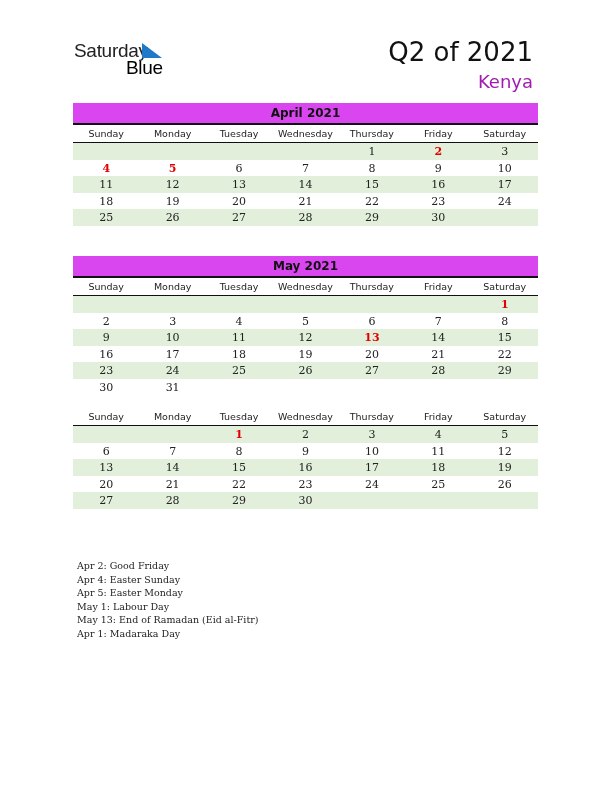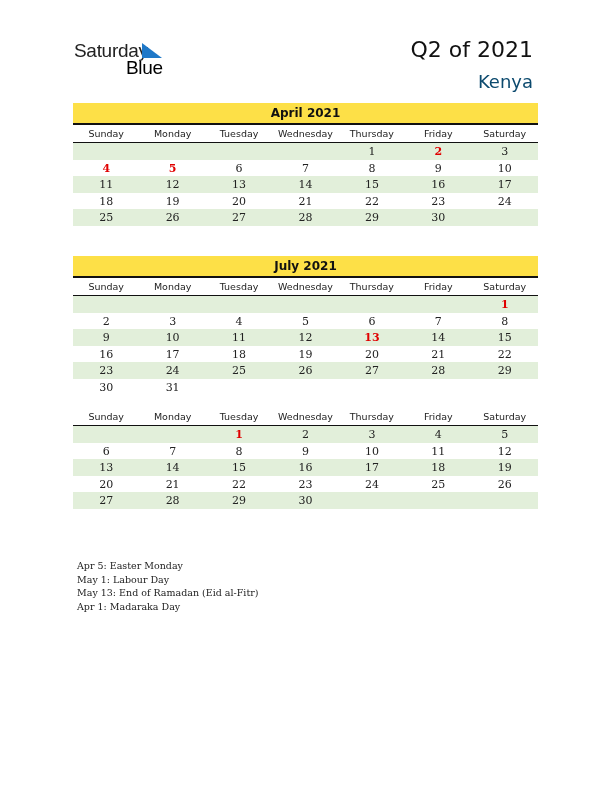--- a/index.html
+++ b/index.html
@@ -1,24 +1,24 @@
 <!DOCTYPE html>
 <html><head>
 <meta charset="utf-8">
 <style>
   html, body { margin: 0; padding: 0; background: #ffffff; }
   body { width: 612px; height: 792px; position: relative; overflow: hidden; font-family: "DejaVu Sans", sans-serif; color: #111; }
   .logo { position: absolute; left: 74px; top: 40px; width: 100px; height: 40px; }
   .logo .general { position: absolute; left: 0; top: 0; font-family: "Liberation Sans", sans-serif; font-size: 19px; color: #222; letter-spacing: -0.3px; }
   .logo .blue { position: absolute; left: 52px; top: 17px; font-family: "Liberation Sans", sans-serif; font-size: 19px; color: #000000; letter-spacing: -0.3px; }
   .logo .tri { position: absolute; left: 68px; top: 3px; width: 0; height: 0; border-bottom: 15px solid #1f78c8; border-left: 20px solid transparent; transform: scaleX(-1); }
-  .title { position: absolute; right: 79px; top: 37px; font-size: 22px; font-family: "DejaVu Sans", sans-serif; color: #111; text-align: right; }
-  .subtitle { position: absolute; right: 79px; top: 71px; font-size: 18px; color: #0c4a6e; text-align: right; }
+  .title { position: absolute; right: 79px; top: 37px; font-size: 26px; font-family: "DejaVu Sans", sans-serif; color: #111; text-align: right; }
+  .subtitle { position: absolute; right: 79px; top: 71px; font-size: 18px; color: #a21caf; text-align: right; }
   .month { position: absolute; left: 73px; width: 465px; }
-  .month-title { height: 20px; background: #fde047; text-align: center; font-weight: bold; font-size: 12px; line-height: 21px; border-bottom: 2px solid #111; }
+  .month-title { height: 20px; background: #d946ef; text-align: center; font-weight: bold; font-size: 12px; line-height: 21px; border-bottom: 2px solid #111; }
   .weekdays { display: flex; height: 17px; border-bottom: 1px solid #111; align-items: center; }
   .weekdays div { flex: 1; text-align: center; font-size: 9.5px; line-height: 17px; color: #222; }
   .row { display: flex; height: 16.5px; }
   .row.shade { background: #e2efda; }
   .row div { flex: 1; text-align: center; font-family: "DejaVu Serif", serif; font-size: 11px; line-height: 17px; color: #222; }
   .row div.holiday { color: #e00000; font-weight: bold; }
   .legend { position: absolute; left: 77px; top: 559px; font-family: "DejaVu Serif", serif; font-size: 9.5px; line-height: 13.5px; color: #222; }
 </style>
 </head>
 <body>
@@ -83,21 +83,21 @@
         <div>25</div>
         <div>26</div>
         <div>27</div>
         <div>28</div>
         <div>29</div>
         <div>30</div>
         <div></div>
       </div>
     </div>
     <div class="month" style="top: 256px;">
-      <div class="month-title">July 2021</div>
+      <div class="month-title">May 2021</div>
       <div class="weekdays">
         <div>Sunday</div>
         <div>Monday</div>
         <div>Tuesday</div>
         <div>Wednesday</div>
         <div>Thursday</div>
         <div>Friday</div>
         <div>Saturday</div>
       </div>
       <div class="row shade">
@@ -207,17 +207,19 @@
         <div>29</div>
         <div>30</div>
         <div></div>
         <div></div>
         <div></div>
       </div>
     </div>
   </div>
 
 <div class="legend" id="legend">
+    <div>Apr 2: Good Friday</div>
+    <div>Apr 4: Easter Sunday</div>
     <div>Apr 5: Easter Monday</div>
     <div>May 1: Labour Day</div>
     <div>May 13: End of Ramadan (Eid al-Fitr)</div>
     <div>Apr 1: Madaraka Day</div>
   </div>
 
 </body></html>

